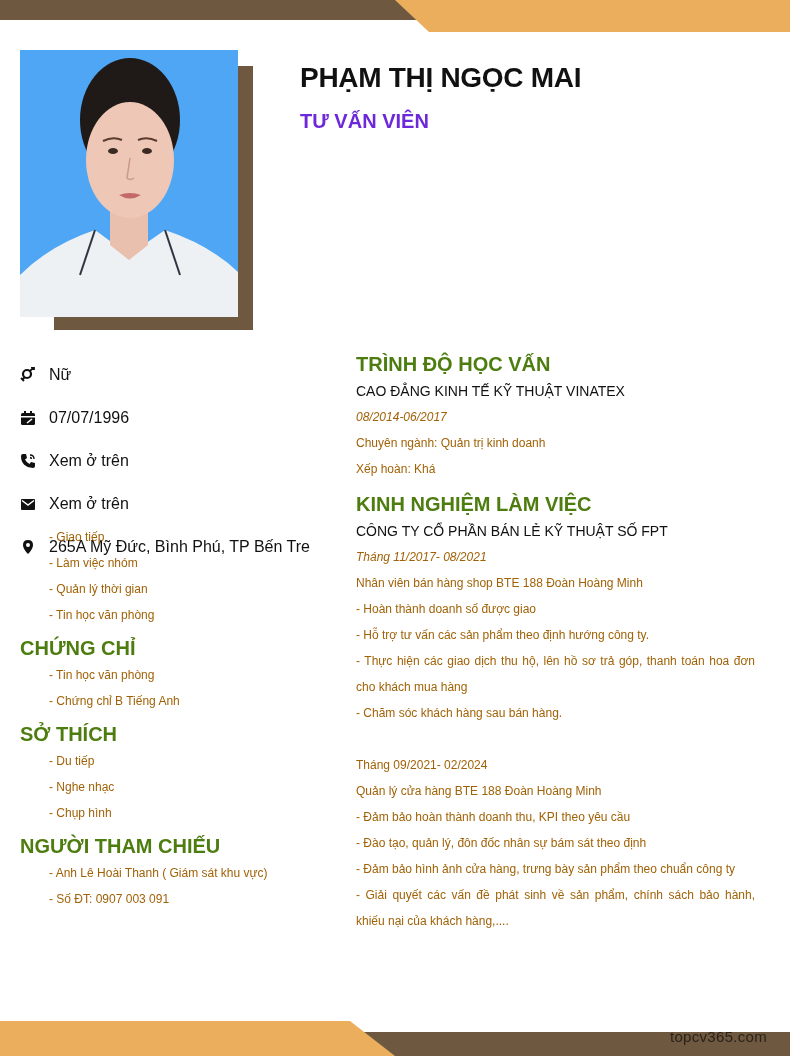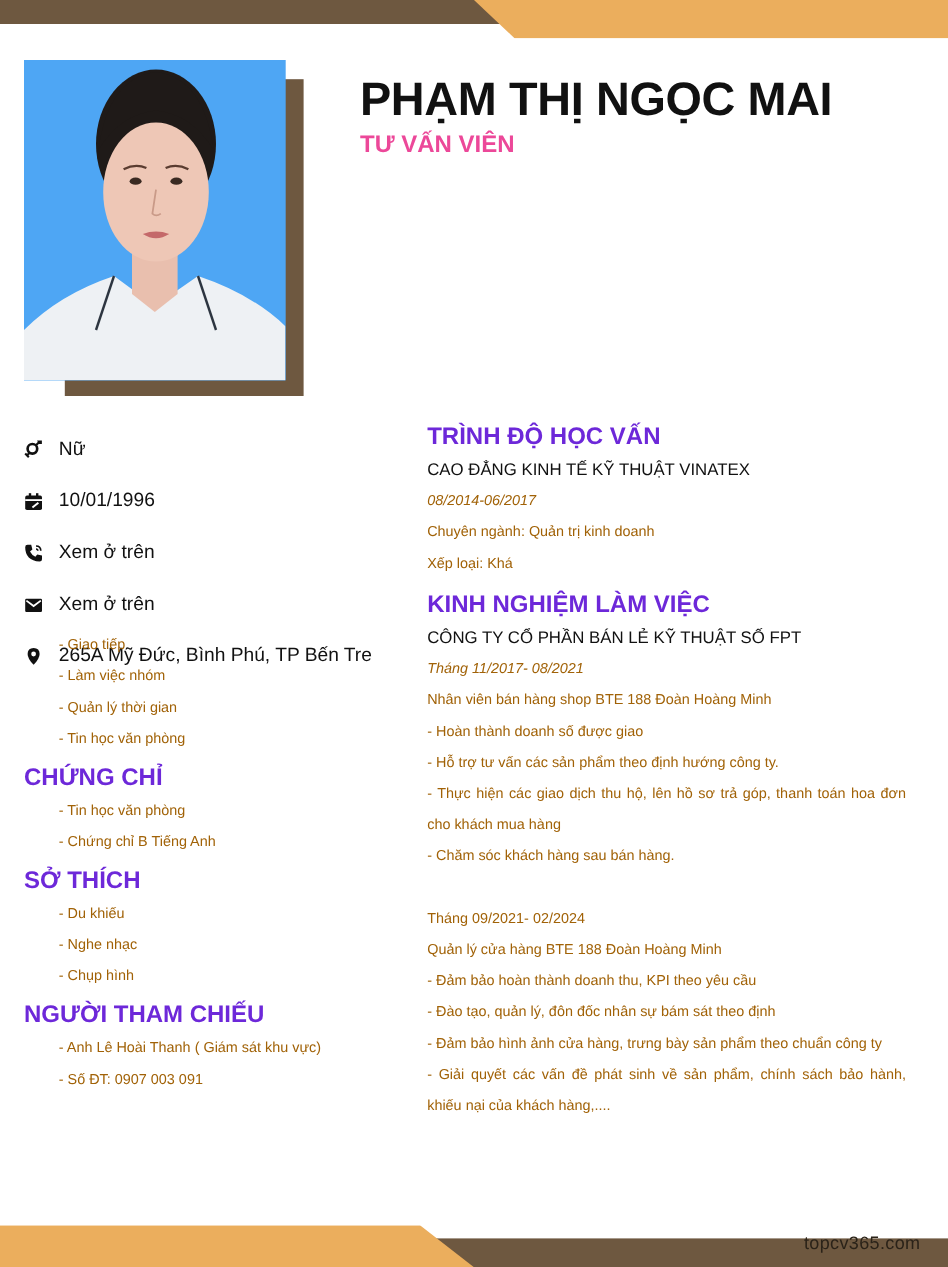--- a/index.html
+++ b/index.html
@@ -12,32 +12,32 @@
   .band-bot-brown { position: absolute; left: 0; top: 1032px; width: 790px; height: 24px; background: #6e5840; }
   .band-bot-orange { position: absolute; left: 0; top: 1021px; width: 395px; height: 35px; background: #ebae5d;
     clip-path: polygon(0 0, 350px 0, 395px 100%, 0 100%); }
   .watermark { position: absolute; left: 670px; top: 1028px; font-family: Liberation Sans, sans-serif;
     font-size: 15px; color: #2a2218; letter-spacing: 0.3px; }
 
   .photo-shadow { position: absolute; left: 54px; top: 66px; width: 199px; height: 264px; background: #6e5840; }
   .photo { position: absolute; left: 20px; top: 50px; width: 218px; height: 267px; background: #4ea6f4; overflow: hidden; }
   .photo svg { display: block; }
 
-  .name { position: absolute; left: 300px; top: 62px; font-size: 39px; font-weight: bold; color: #111; letter-spacing: -0.3px; }
-  .title { position: absolute; left: 300px; top: 110px; font-size: 20px; font-weight: bold; color: #ec4899; }
+  .name { position: absolute; left: 300px; top: 62px; font-size: 28px; font-weight: bold; color: #111; letter-spacing: -0.3px; }
+  .title { position: absolute; left: 300px; top: 110px; font-size: 20px; font-weight: bold; color: #6d28d9; }
 
   .contact { position: absolute; left: 20px; top: 348px; width: 320px; }
   .contact-row { display: flex; align-items: center; height: 32px; margin-top: 11px; }
   .contact-row .ic { width: 16px; height: 16px; margin-right: 13px; display: flex; align-items: center; justify-content: center; }
   .contact-row .tx { font-size: 16px; color: #111; }
 
   .left-col { position: absolute; left: 20px; top: 524px; width: 310px; }
   .right-col { position: absolute; left: 356px; top: 350px; width: 399px; }
 
-  .h-section { font-size: 20px; font-weight: bold; color: #6d28d9; line-height: 28px; }
+  .h-section { font-size: 20px; font-weight: bold; color: #4d7c0f; line-height: 28px; }
   .li { font-size: 12px; line-height: 26px; color: #a16207; }
   .left-col .li { line-height: 26px; margin-left: 29px; }
   .sub-title { font-size: 14px; font-weight: normal; color: #111; line-height: 26px; }
   .italic { font-style: italic; }
   .just { text-align: justify; text-align-last: left; }
   .gap { height: 26px; }
   .sec { margin-bottom: 6px; }
   .right-col .sec { margin-bottom: 8px; }
 </style>
 </head>
@@ -95,21 +95,21 @@
   <div class="contact-row">
     <span class="ic">
       <svg width="16" height="16" viewBox="0 0 16 16">
           <rect x="1" y="3" width="14" height="12" rx="1.5" fill="#111"></rect>
           <rect x="4" y="1" width="2" height="3" fill="#111"></rect>
           <rect x="10" y="1" width="2" height="3" fill="#111"></rect>
           <rect x="1" y="6" width="14" height="1.5" fill="#fff"></rect>
           <path d="M7 13 L12 9" stroke="#fff" stroke-width="1.6"></path>
         </svg>
     </span>
-    <span class="tx">10/01/1996</span>
+    <span class="tx">07/07/1996</span>
   </div>
   <div class="contact-row">
     <span class="ic">
       <svg width="16" height="16" viewBox="0 0 16 16">
           <path d="M3 1 L6 1 L7 5 L5 6.5 Q6.5 9.5 9.5 11 L11 9 L15 10 L15 13 Q15 15 13 15 Q1 14 1 3 Q1 1 3 1 Z" fill="#111"></path>
           <path d="M10 2 Q14 2 14 6" stroke="#111" stroke-width="1.4" fill="none"></path>
           <path d="M10 4.5 Q11.5 4.5 11.5 6" stroke="#111" stroke-width="1.4" fill="none"></path>
         </svg>
     </span>
     <span class="tx">Xem ở trên</span>
@@ -141,38 +141,38 @@
     <div class="li">- Quản lý thời gian</div>
     <div class="li">- Tin học văn phòng</div>
   </div>
   <div class="sec">
     <div class="h-section">CHỨNG CHỈ</div>
     <div class="li">- Tin học văn phòng</div>
     <div class="li">- Chứng chỉ B Tiếng Anh</div>
   </div>
   <div class="sec">
     <div class="h-section">SỞ THÍCH</div>
-    <div class="li">- Du khiếu</div>
+    <div class="li">- Du tiếp</div>
     <div class="li">- Nghe nhạc</div>
     <div class="li">- Chụp hình</div>
   </div>
   <div class="sec">
     <div class="h-section">NGƯỜI THAM CHIẾU</div>
     <div class="li">- Anh Lê Hoài Thanh ( Giám sát khu vực)</div>
     <div class="li">- Số ĐT: 0907 003 091</div>
   </div>
 </div>
 
 <div class="right-col">
   <div class="sec">
     <div class="h-section">TRÌNH ĐỘ HỌC VẤN</div>
     <div class="sub-title">CAO ĐẲNG KINH TẾ KỸ THUẬT VINATEX</div>
     <div class="li italic">08/2014-06/2017</div>
     <div class="li">Chuyên ngành: Quản trị kinh doanh</div>
-    <div class="li">Xếp loại: Khá</div>
+    <div class="li">Xếp hoàn: Khá</div>
   </div>
   <div class="sec">
     <div class="h-section">KINH NGHIỆM LÀM VIỆC</div>
     <div class="sub-title">CÔNG TY CỔ PHẦN BÁN LẺ KỸ THUẬT SỐ FPT</div>
     <div class="li italic">Tháng 11/2017- 08/2021</div>
     <div class="li">Nhân viên bán hàng shop BTE 188 Đoàn Hoàng Minh</div>
     <div class="li just">- Hoàn thành doanh số được giao</div>
     <div class="li just">- Hỗ trợ tư vấn các sản phẩm theo định hướng công ty.</div>
     <div class="li just">- Thực hiện các giao dịch thu hộ, lên hồ sơ trả góp, thanh toán hoa đơn cho khách mua hàng</div>
     <div class="li just">- Chăm sóc khách hàng sau bán hàng.</div>

